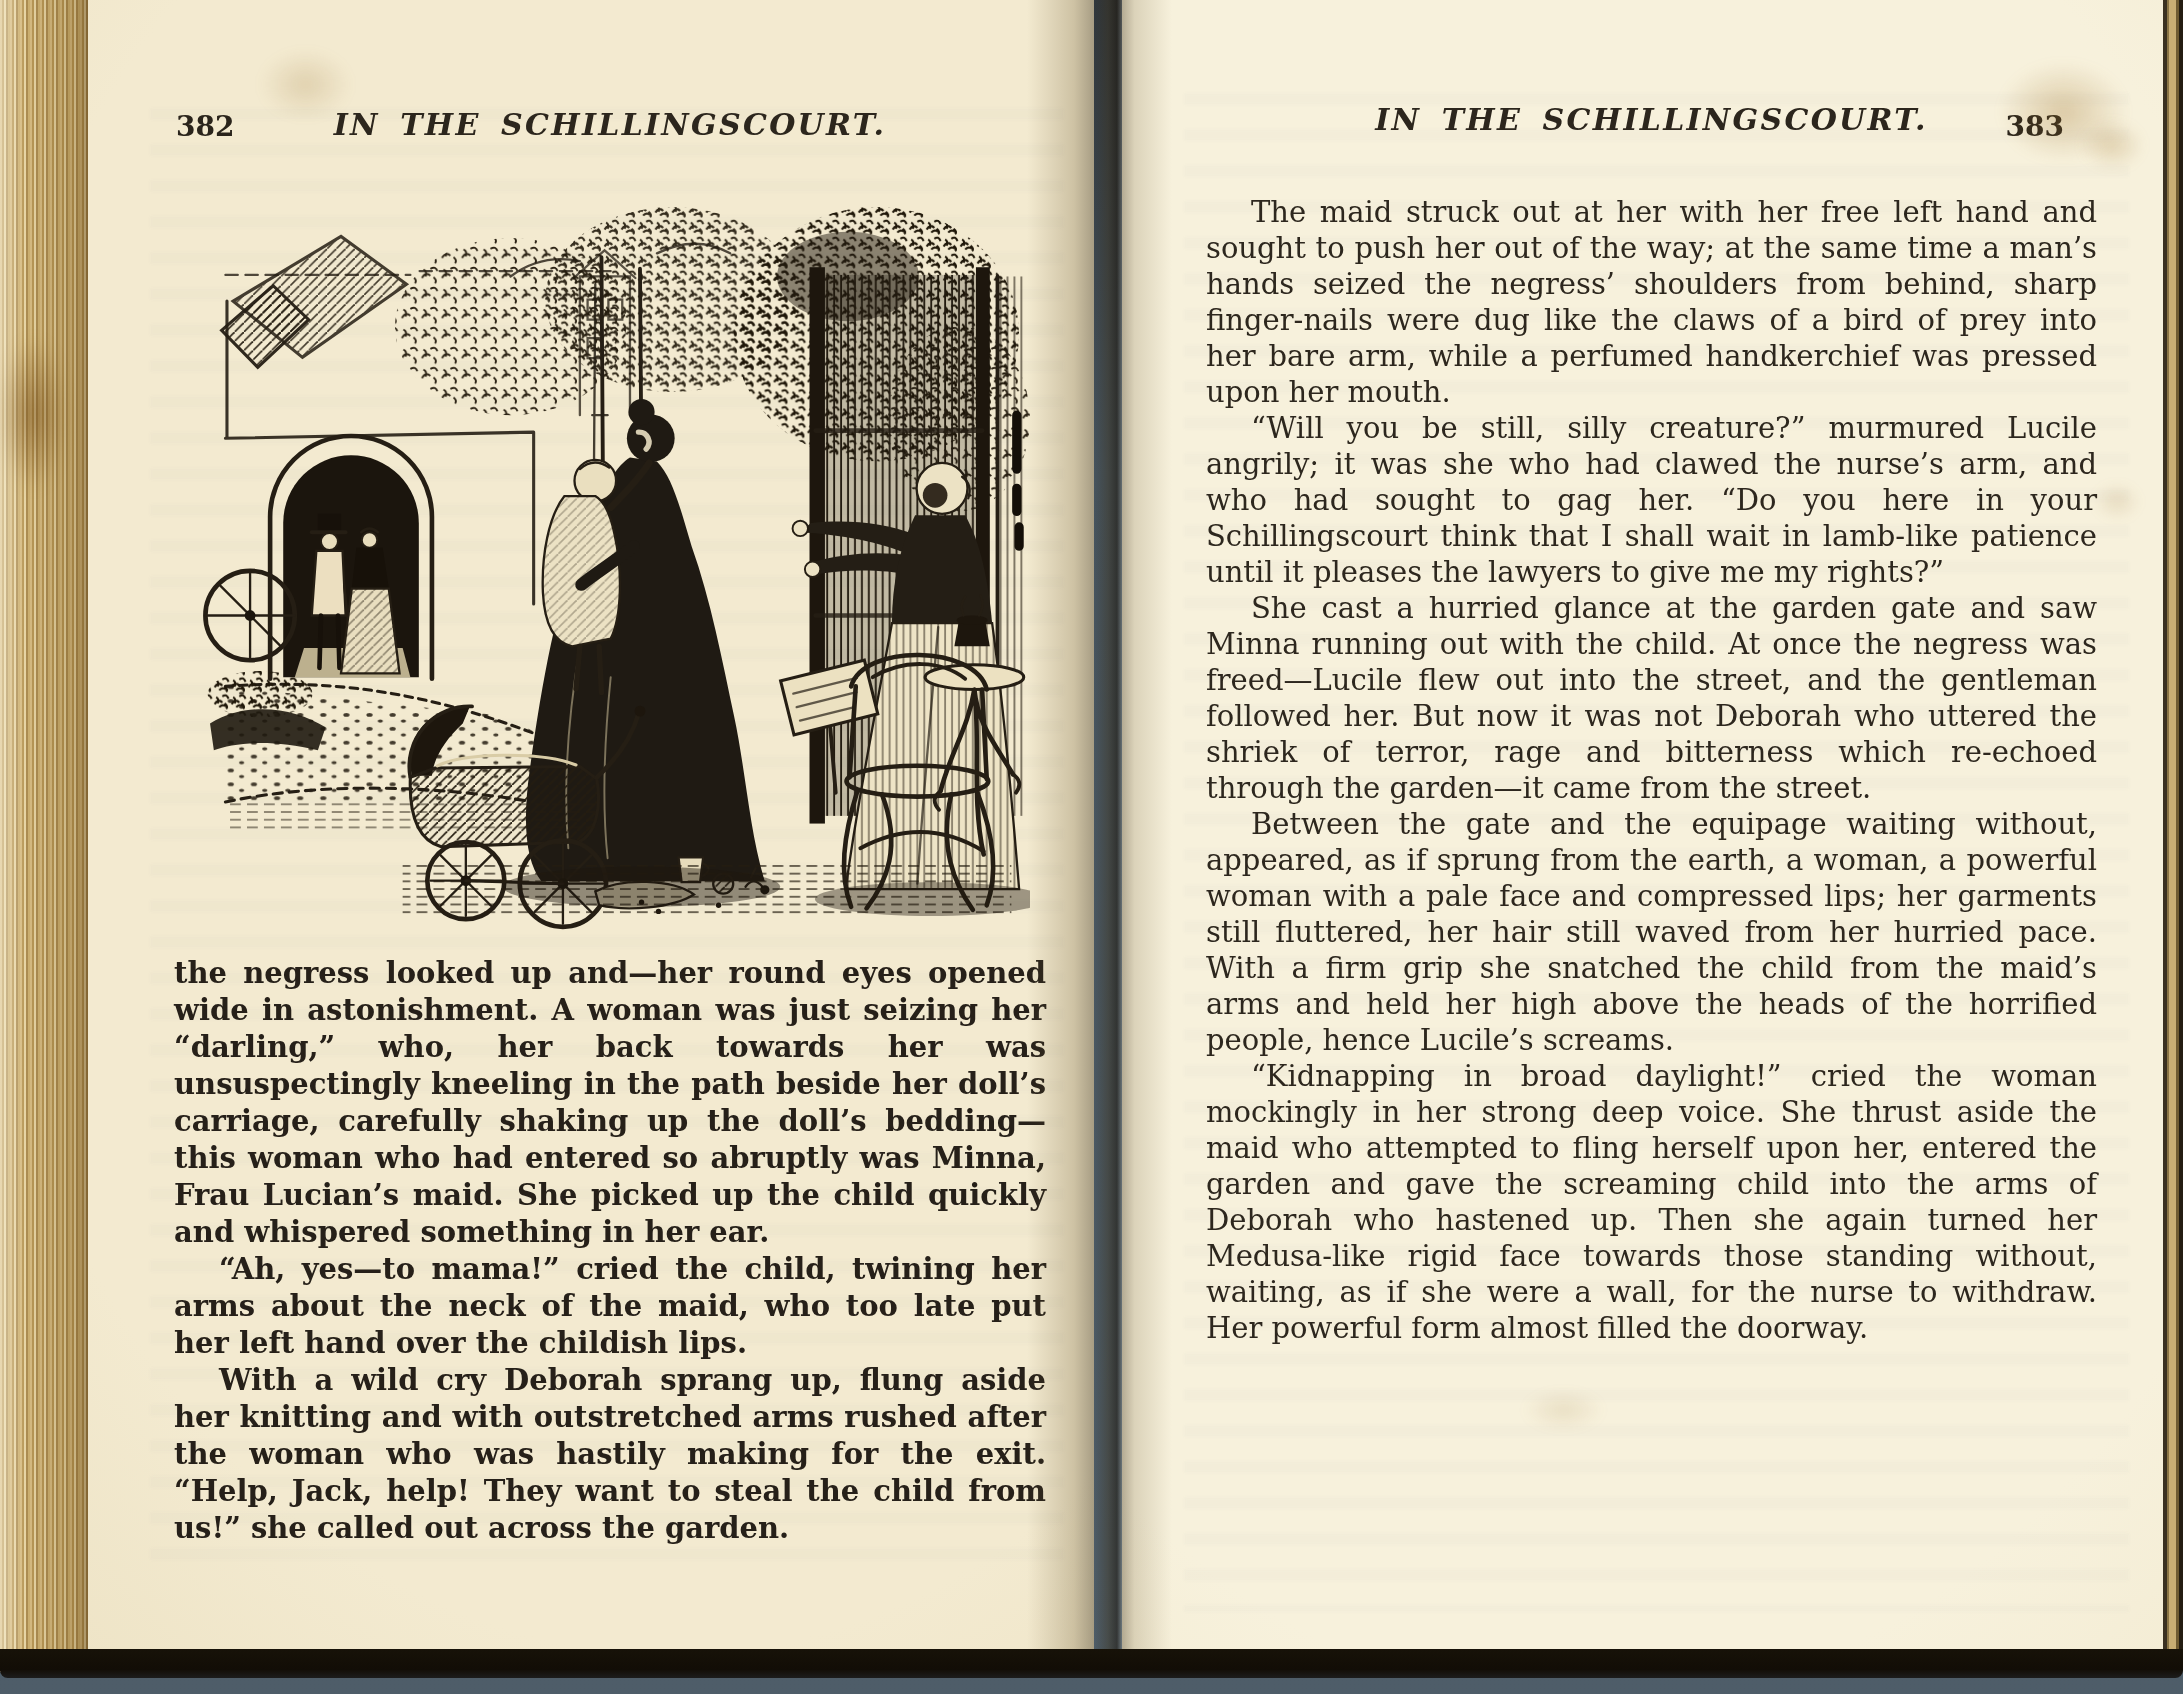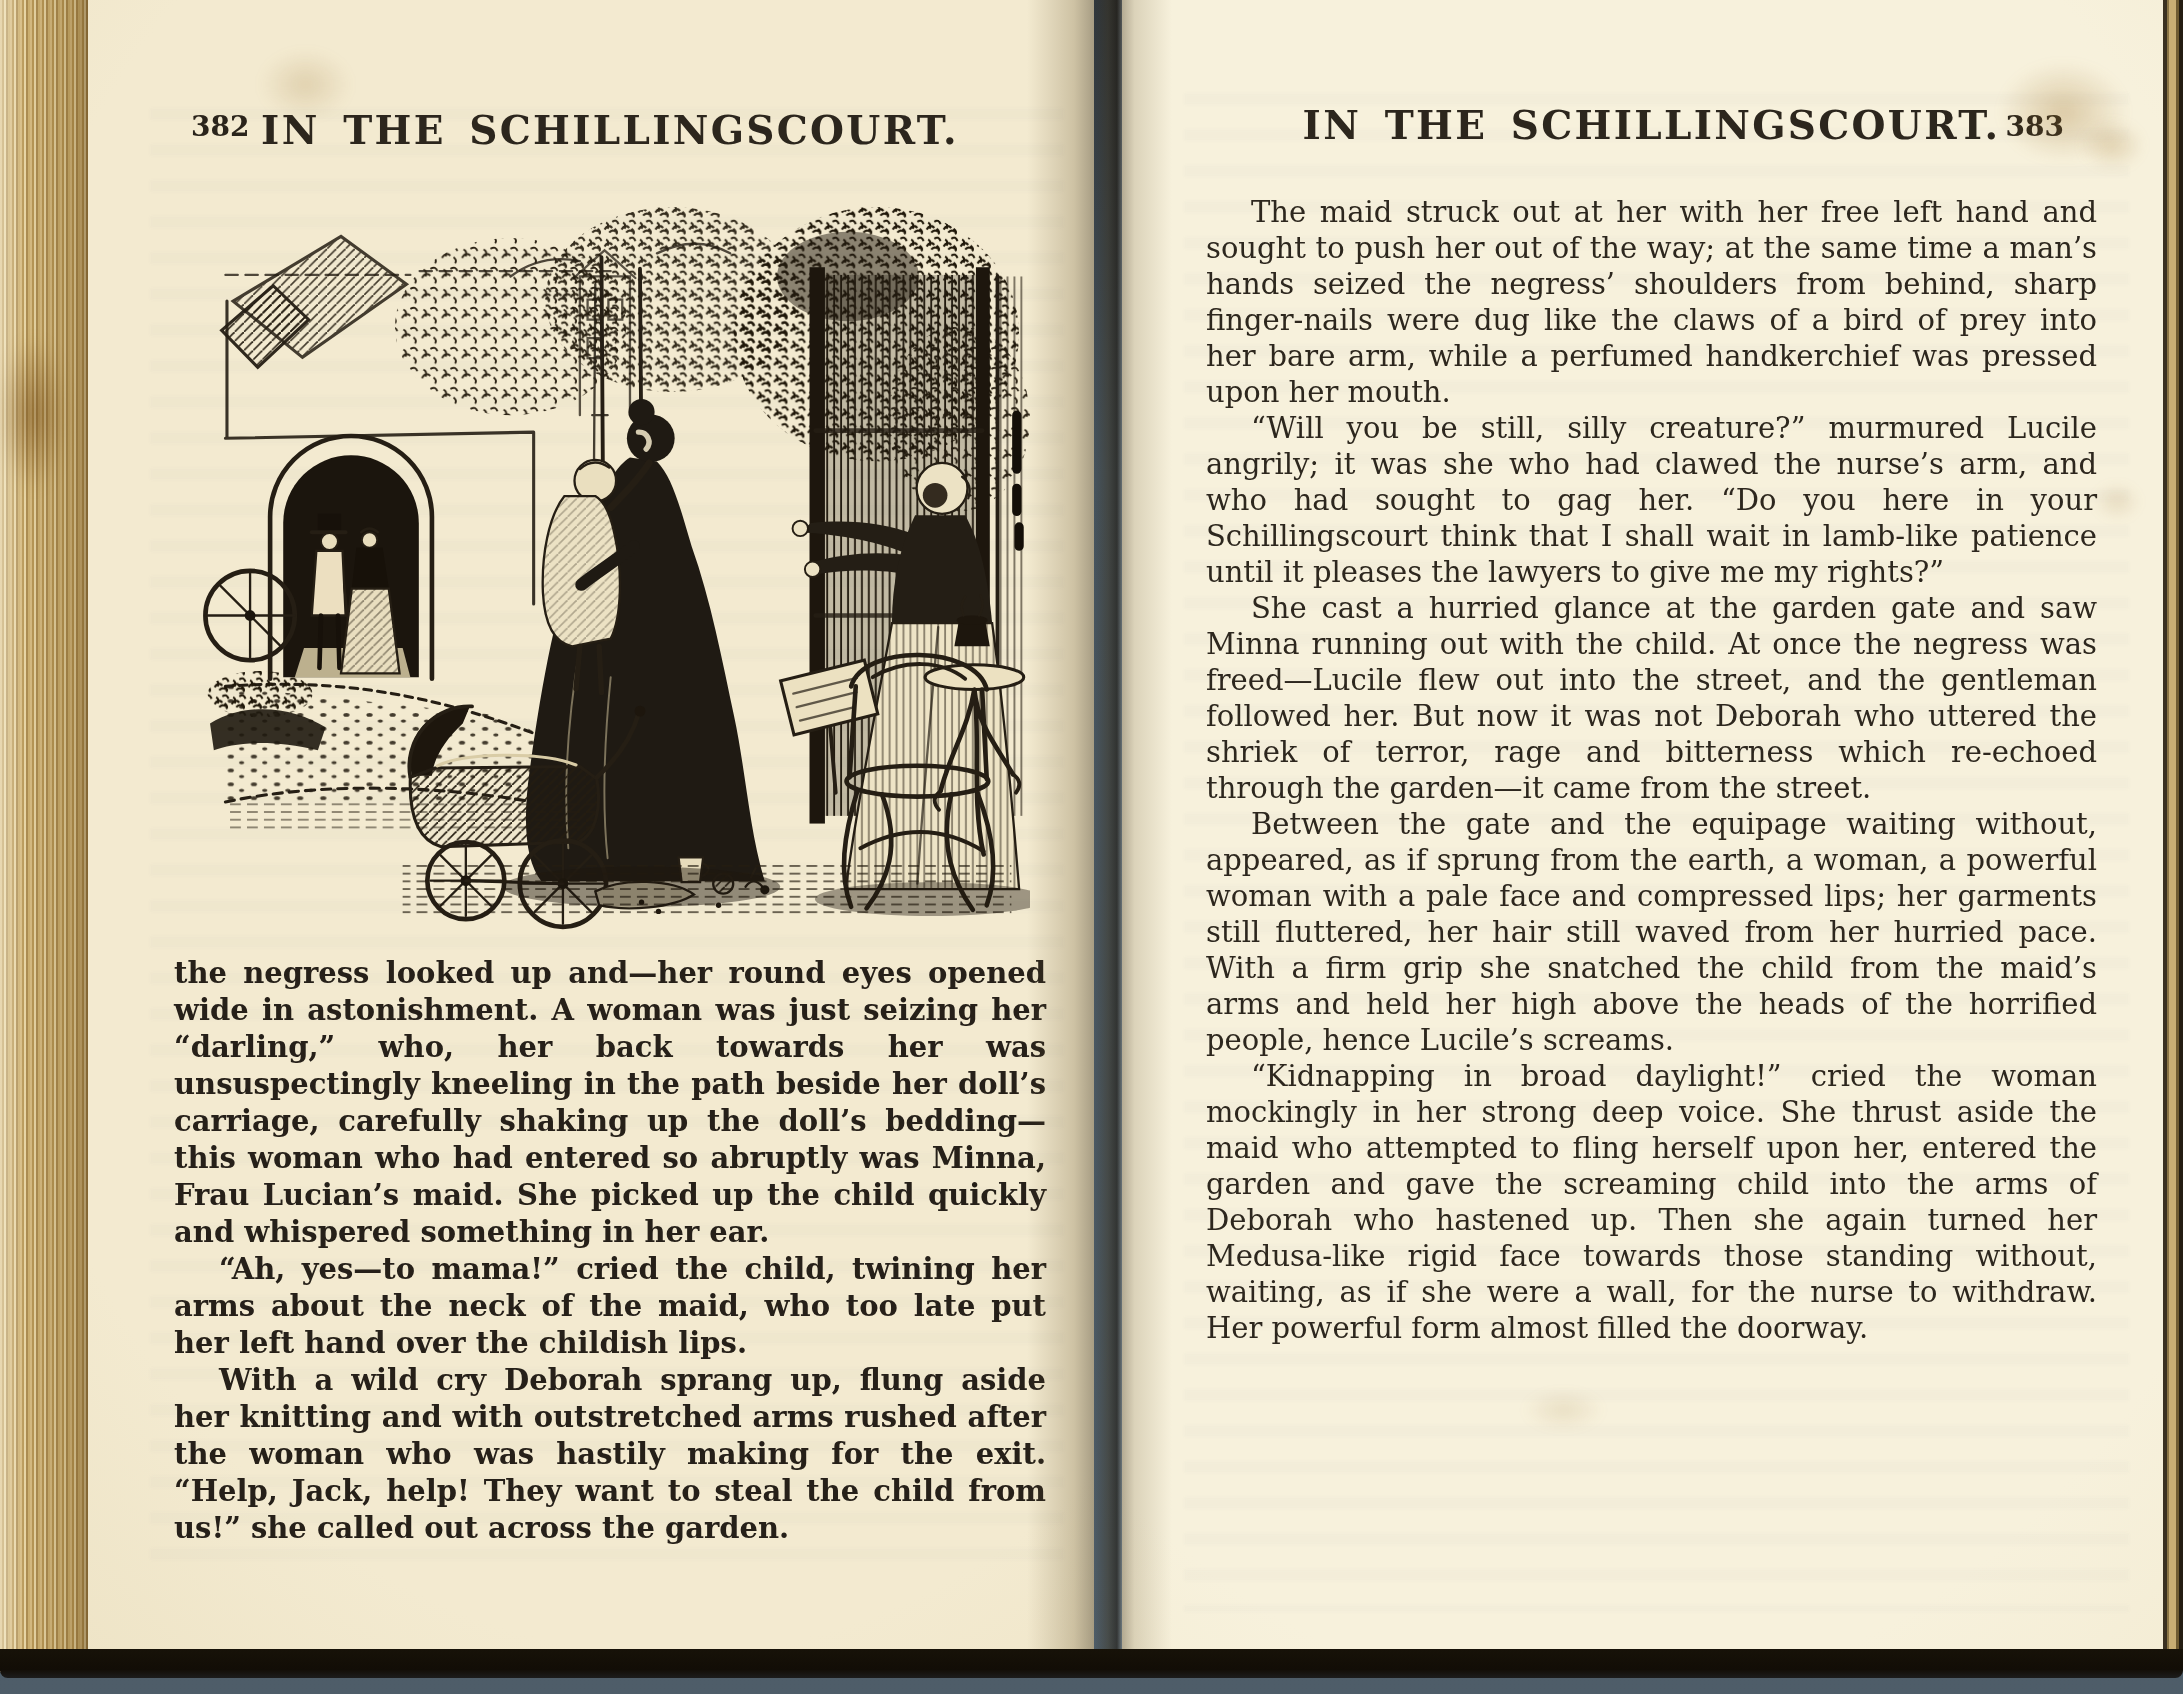--- a/index.html
+++ b/index.html
@@ -31,21 +31,21 @@
   .page.left::after{content:"";position:absolute;right:0;top:0;bottom:0;width:67px;
     background:linear-gradient(90deg,rgba(120,102,62,0) 0,rgba(120,102,62,.30) 70%,rgba(62,50,26,.42) 100%);}
   .page.right::before{content:"";position:absolute;left:0;top:0;bottom:0;width:50px;
     background:linear-gradient(270deg,rgba(120,102,62,0) 0,rgba(120,102,62,.22) 75%,rgba(70,56,28,.38) 100%);}
   .gutter-line{left:1094px;top:0;width:28px;height:1658px;
     background:linear-gradient(90deg,rgba(60,48,24,0) 0,rgba(60,48,24,.38) 50%,rgba(30,22,10,.55) 82%,rgba(244,236,210,.18) 100%);}
   
   .right-edge{left:2163px;top:0;width:20px;height:1666px;
     background:linear-gradient(90deg,#3a3020 0 3.9px,#8a7444 3.9px 6.2px,#c8ad74 6.2px 13px,#6e5a32 13px 15.5px,#241d12 15.5px 20px);}
   
-  .running-header{font-weight:600;font-size:39px;letter-spacing:2.3px;word-spacing:7.7px;color:#2c261d;}
+  .running-header{font-style:italic;font-weight:600;font-size:30px;letter-spacing:2.3px;word-spacing:7.7px;color:#2c261d;}
   .pagenum{font-size:28px;font-weight:600;color:#2a241b;}
   .hdr-row{height:43px;}
   .hdr-center{position:absolute;left:0;right:0;text-align:center;top:0;}
   
   .body-text p{margin:0;text-indent:1.55em;text-align:justify;}
   .body-text p.noindent{text-indent:0;}
   .left-text{left:174px;top:955px;width:872px;font-size:29px;line-height:37px;font-weight:700;color:#262019;}
   .right-text{left:1206px;top:194px;width:891px;font-size:29px;line-height:36px;color:#2d271e;}
   
   .ghost{pointer-events:none;opacity:.55;
@@ -56,21 +56,21 @@
 </style>
 </head>
 <body>
 
 <div class="abs book-pages">
 
   <div class="abs page left">
     <div class="abs ghost" style="left:62px;top:108px;width:914px;height:1472px;"></div>
 
     <div class="abs hdr-row" style="left:86px;top:107px;width:872px;">
-      <span class="abs pagenum" style="left:17px;top:3.1px;">382</span>
+      <span class="abs pagenum" style="left:2px;top:3.1px;">382</span>
       <span class="hdr-center running-header">IN THE SCHILLINGSCOURT.</span>
     </div>
 
     <svg class="abs illu" style="left:88px;" width="854" height="759" viewBox="0 0 1100 985" role="img" aria-label="Engraved garden scene: a maid carrying the child hurries past a doll's carriage and scattered toys; a woman with outstretched arms stands by the gate near a bentwood chair and small table; a gentleman and a lady enter through the courtyard archway beneath trees.">
       <defs>
         <pattern id="hatchV" width="9" height="24" patternUnits="userSpaceOnUse">
             <path d="M4 0 V24" stroke="#241c10" stroke-width="2.4"></path>
           </pattern>
         <pattern id="hatchH" width="22" height="10" patternUnits="userSpaceOnUse">
             <path d="M0 5 H14" stroke="#241c10" stroke-width="2.2"></path>

